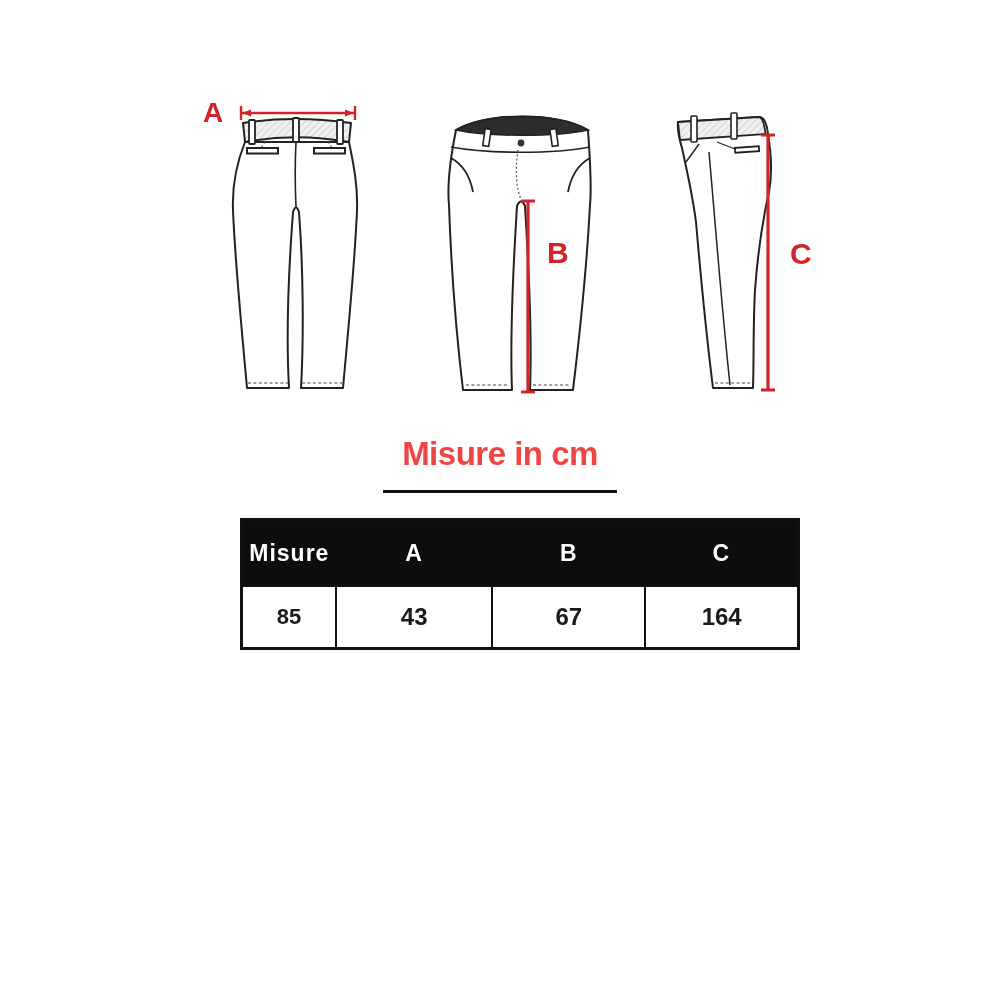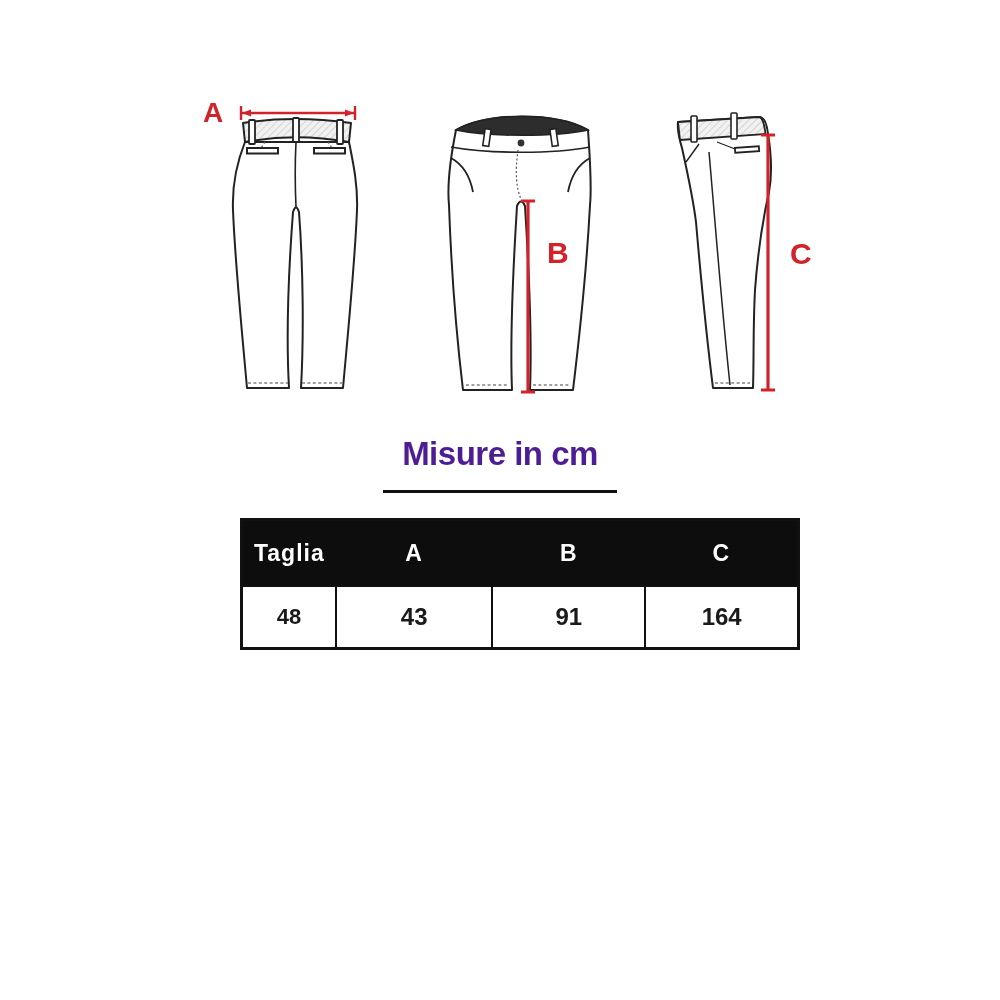--- a/index.html
+++ b/index.html
@@ -13,21 +13,21 @@
   .pants-side{left:655px;top:100px;width:140px;height:305px;}
   .mlabel{
     position:absolute;color:#d2232a;font-weight:bold;line-height:1;
     font-size:30px;letter-spacing:0;
   }
   .label-a{left:203px;top:99px;font-size:28px;}
   .label-b{left:547px;top:238px;}
   .label-c{left:790px;top:239px;}
   .title{
     position:absolute;left:0;top:435px;width:1000px;text-align:center;
-    font-size:33px;font-weight:bold;color:#4c1d95;letter-spacing:-0.5px;
+    font-size:33px;font-weight:bold;color:#ef4444;letter-spacing:-0.5px;
   }
   .title-underline{
     position:absolute;left:383px;top:490px;width:234px;height:3px;background:#111;
   }
   .size-table{
     position:absolute;left:240px;top:518px;width:560px;
     border-collapse:collapse;table-layout:fixed;border:3px solid #111;
   }
   .size-table th{
     background:#0d0d0d;color:#ffffff;height:62px;font-size:23px;
@@ -139,29 +139,29 @@
 
   <table class="size-table">
     <colgroup>
       <col style="width:17%">
         <col style="width:28%">
         <col style="width:27.5%">
         <col style="width:27.5%">
     </colgroup>
     <thead>
       <tr>
-        <th>Taglia</th>
+        <th>Misure</th>
         <th>A</th>
         <th>B</th>
         <th>C</th>
       </tr>
     </thead>
     <tbody>
       <tr>
-        <td class="taglia-cell">48</td>
+        <td class="taglia-cell">85</td>
         <td>43</td>
-        <td>91</td>
+        <td>67</td>
         <td>164</td>
       </tr>
     </tbody>
   </table>
 
 </div>
 
 </body></html>

